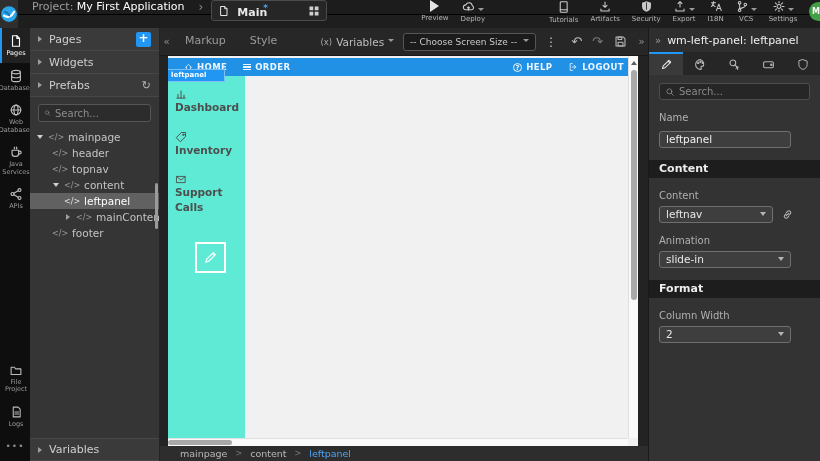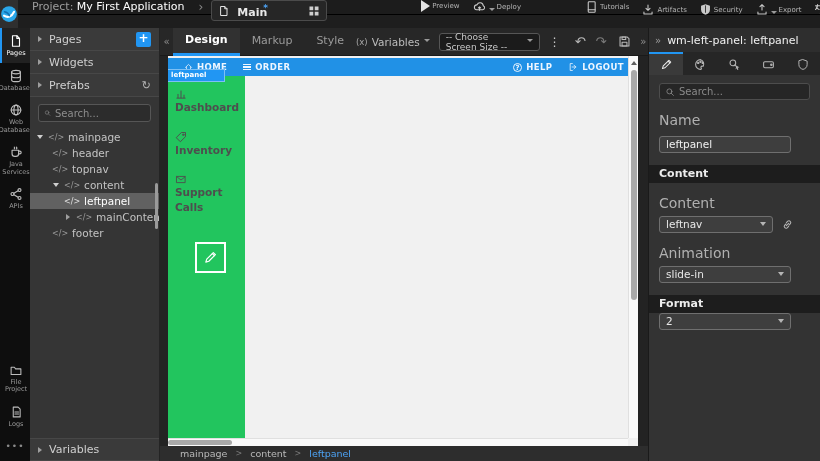--- a/index.html
+++ b/index.html
@@ -13,21 +13,21 @@
   #topbar { position:absolute; left:0; top:0; width:820px; height:15px; background:#1c1c1c;
     display:flex; align-items:flex-start; border-bottom:1px solid #000; }
   .logo-box { width:30px; height:28px; background:#2f2f2f; display:flex; align-items:center; justify-content:center; }
   .project { margin-left:14px; font-size:11px; color:#fff; white-space:nowrap; }
   .project .dim { color:#9d9d9d; }
   .tb-chev { color:#8a8a8a; font-size:12px; margin:0 8px 0 14px; }
   .main-sel { display:flex; align-items:center; height:21px; background:#262626; border:1px solid #4b4b4b;
     border-radius:3px; padding:0 6px; gap:7px; color:#e8e8e8; font-size:11px; font-weight:bold; min-width:116px; }
   .main-sel .dirty { color:#4da3f5; font-size:9px; margin-left:-4px; transform:translateY(-3px); }
   .main-sel .gridic { margin-left:auto; color:#cfcfcf; }
-  .tb-act { display:flex; flex-direction:row; align-items:center; justify-content:center; color:#c9c9c9;
+  .tb-act { display:flex; flex-direction:column; align-items:center; justify-content:center; color:#c9c9c9;
     font-size:7px; line-height:8px; gap:2px; padding:0 6px; cursor:default; }
   .tb-act .lbl { color:#b5b5b5; }
   .tb-act .row { display:flex; align-items:flex-end; gap:2px; }
   .caret-s { width:0; height:0; border-left:3px solid transparent; border-right:3px solid transparent;
     border-top:3px solid #9a9a9a; margin-bottom:2px; }
   .play-tri { width:0; height:0; border-top:6px solid transparent; border-bottom:6px solid transparent;
     border-left:9px solid #e3e3e3; }
   #tb-right { margin-left:auto; display:flex; align-items:center; }
   .avatar { width:19px; height:19px; border-radius:50%; background:#43a047; color:#fff; font-size:8px;
     font-weight:bold; display:flex; align-items:center; justify-content:center; margin:0 8px 0 6px; }
@@ -96,21 +96,21 @@
     display:flex; align-items:center; color:#eef6ff; font-size:8.5px; font-weight:bold; letter-spacing:0.4px; }
   .cnav-item { display:flex; align-items:center; gap:4px; margin-left:16px; }
   .cnav-right { margin-left:auto; display:flex; align-items:center; gap:16px; margin-right:14px; }
   .cnav-right .cnav-item { margin-left:0; }
   .hamb { display:flex; flex-direction:column; gap:1.5px; }
   .hamb i { display:block; width:8px; height:1.3px; background:#eef6ff; }
   .helpq { width:9px; height:9px; border:1px solid #eef6ff; border-radius:50%; font-size:7px; line-height:8px;
     text-align:center; font-weight:bold; }
   .wtag { position:absolute; left:0; top:13px; z-index:3; background:#2196f3; color:#fff; font-size:7px;
     font-weight:bold; width:57px; padding:1px 3px 2px; border:1px solid #7dc0f5; border-left:none; }
-  .graynav { position:absolute; left:0; top:20px; width:77px; height:362px; background:#22c55e; color:#4e4e4e; }
+  .graynav { position:absolute; left:0; top:20px; width:77px; height:362px; background:#5eead4; color:#4e4e4e; }
   .gnav-item { display:flex; flex-wrap:wrap; align-items:center; column-gap:6px; padding:0 7px; font-size:10.5px;
     font-weight:600; line-height:15px; margin-top:16px; }
   .gnav-item:first-child { margin-top:12px; }
   .pencil-box { position:absolute; left:27px; top:166px; width:31px; height:31px; border:2px solid #fff;
     display:flex; align-items:center; justify-content:center; color:#fff; }
   .vscroll { position:absolute; right:0; top:0; width:10px; height:382px; background:#fafafa; border-left:1px solid #e0e0e0; }
   .vscroll .arr { width:0; height:0; border-left:3px solid transparent; border-right:3px solid transparent;
     border-bottom:4px solid #606060; margin:5px auto 0; }
   .vscroll .thumb { position:absolute; left:1.5px; top:14px; width:6px; height:230px; background:#a9a9a9; border-radius:3px; }
   .hscroll { position:absolute; left:0; top:382px; width:460px; height:8px; background:#fafafa; border-top:1px solid #e0e0e0; }
@@ -130,21 +130,21 @@
   .rp-header .exp { color:#9a9a9a; font-size:10px; }
   .rp-tabs { height:23px; display:grid; grid-template-columns:repeat(5,1fr); background:#262626; flex:none; }
   .rp-tab { display:flex; align-items:center; justify-content:center; color:#b5b5b5; border-top:2px solid transparent; }
   .rp-tab.active { background:#3a3a3a; border-top:2px solid #2196f3; color:#e8e8e8; }
   .rp-body { padding:8px 10px 0; flex:1; }
   .rp-search { height:17px; background:#262626; border:1px solid #4d4d4d; border-radius:3px; display:flex;
     align-items:center; gap:4px; padding:0 5px; color:#8a8a8a; }
   .rp-search input { background:transparent; border:none; outline:none; color:#cfcfcf; font-size:10px; width:120px;
     font-family:inherit; }
   .rp-search input::placeholder { color:#8a8a8a; }
-  .fld-label { font-size:14px; color:#b0b0b0; margin:12px 0 5px; }
+  .fld-label { font-size:10px; color:#b0b0b0; margin:12px 0 5px; }
   .txt-input { width:132px; height:17px; background:#3e3e3e; border:1px solid #6f6f6f; border-radius:3px;
     color:#f0f0f0; font-size:10.5px; padding:0 6px; font-family:inherit; outline:none; }
   .rp-section { margin:12px -10px 0; background:#1d1d1d; padding:2px 10px 3px; color:#ececec; font-size:11px;
     font-weight:bold; }
   .sel-row { display:flex; align-items:center; gap:8px; }
   .fake-sel { width:132px; height:17px; background:#3e3e3e; border:1px solid #6f6f6f; border-radius:3px;
     display:flex; align-items:center; padding:0 6px; color:#e8e8e8; font-size:10.5px; }
   .fake-sel.narrow { width:114px; }
   .fake-sel .caret { margin-left:auto; width:0; height:0; border-left:3.5px solid transparent;
     border-right:3.5px solid transparent; border-top:4px solid #b5b5b5; }
@@ -385,21 +385,20 @@
     </div>
 
     <div class="lp-row lp-bottom" style="border-top:1px solid #474747;">
       <span class="tri-r"></span>
       <span class="lp-label">Variables</span>
     </div>
   </aside>
 
   <div id="ctoolbar">
     <span class="collapse-l">«</span>
-    <span class="ctab active">Design</span>
     <span class="ctab">Markup</span>
     <span class="ctab">Style</span>
     <div class="vars-ctl">
       <span class="vars-x">(x)</span>
       <span>Variables</span>
       <span class="caret-s"></span>
     </div>
     <div class="screen-sel">
       <span>-- Choose Screen Size --</span>
       <span class="caret-s"></span>
@@ -567,20 +566,21 @@
         </span>
       </div>
 
       <div class="fld-label">Animation</div>
       <div class="fake-sel">
         <span>slide-in</span>
         <span class="caret"></span>
       </div>
 
       <div class="rp-section">Format</div>
+      <div class="fld-label">Column Width</div>
       <div class="fake-sel">
         <span>2</span>
         <span class="caret"></span>
       </div>
     </div>
   </aside>
 
 </div>
 
 </body></html>

